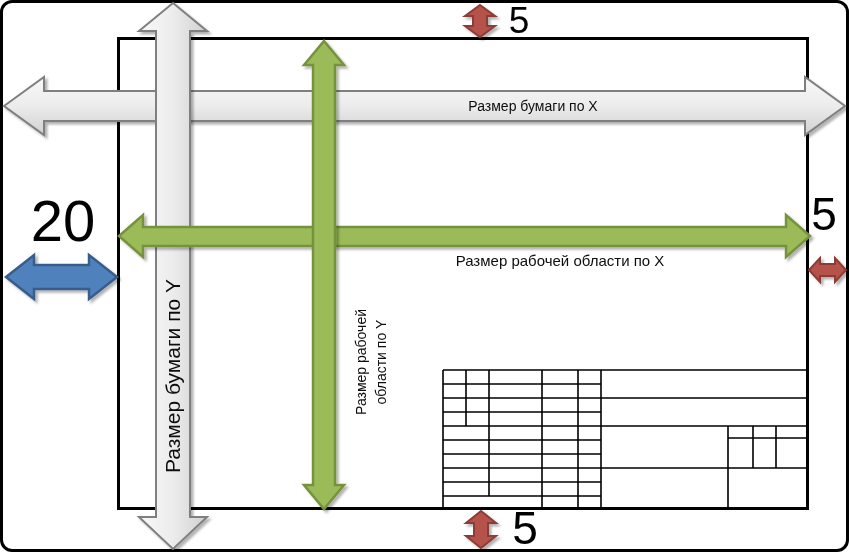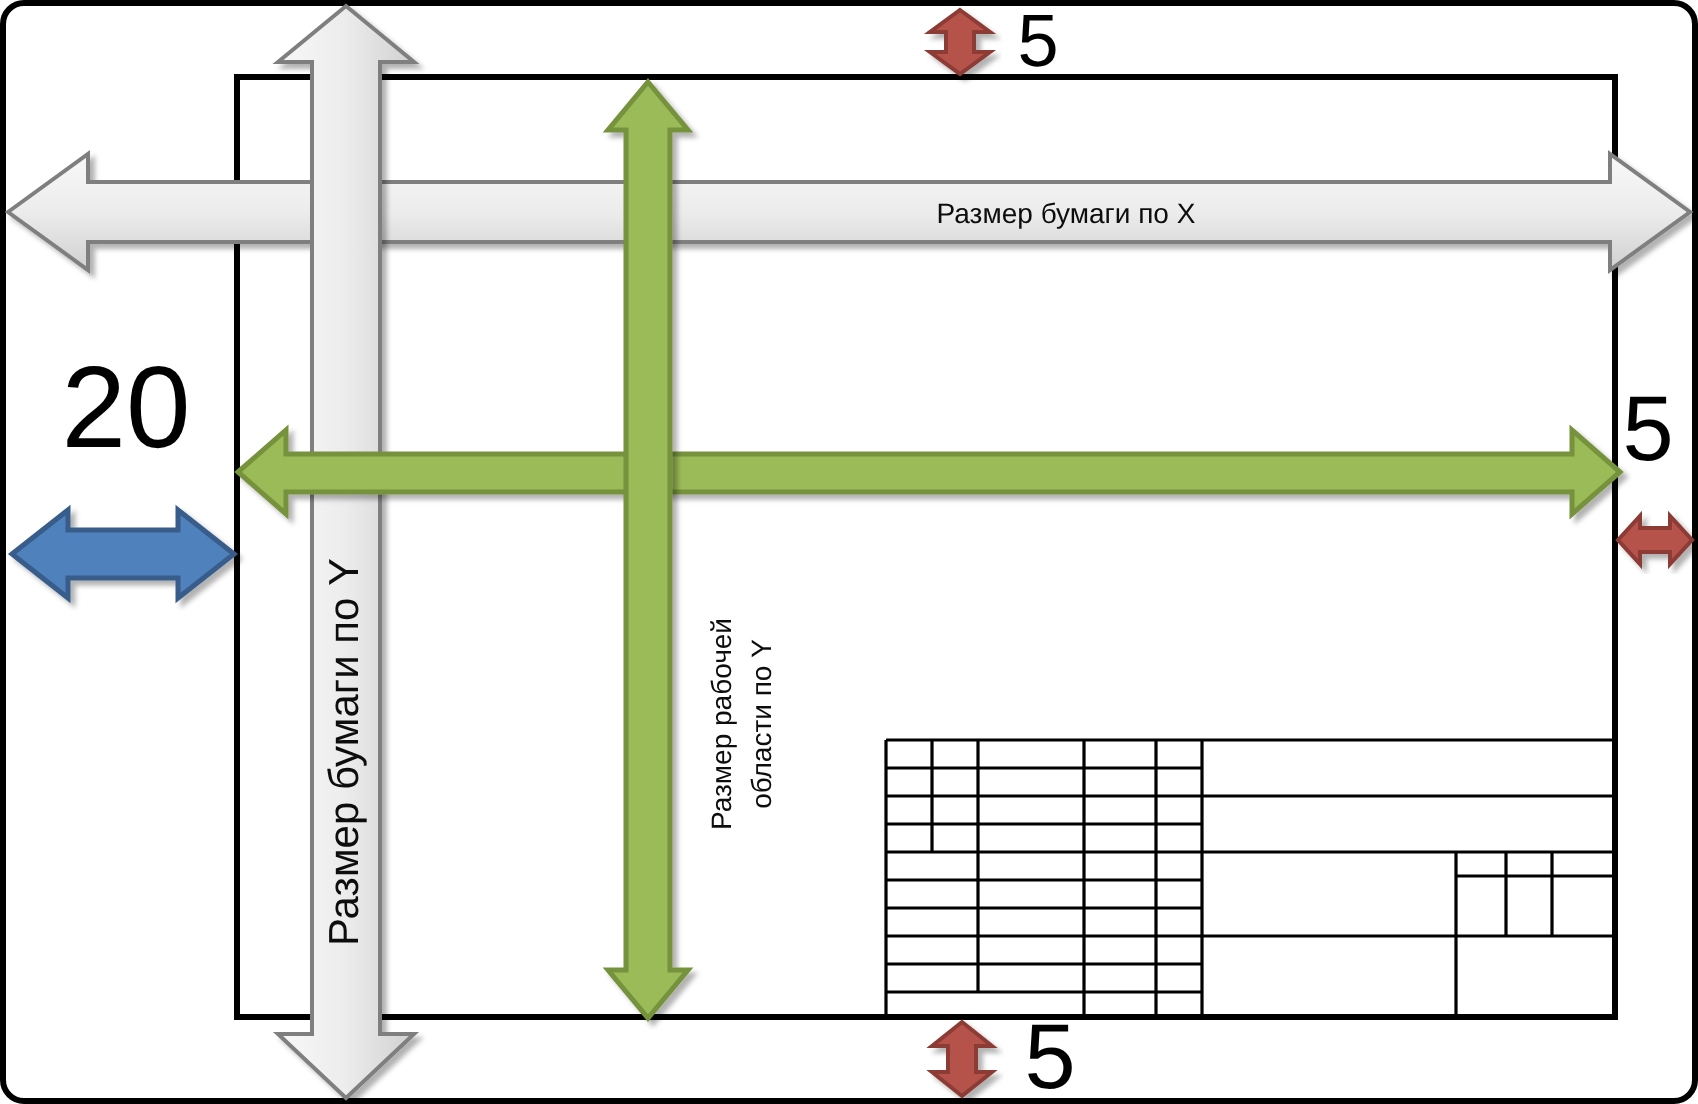--- a/index.html
+++ b/index.html
@@ -21,21 +21,21 @@
     transform:translate(-50%,-50%);text-align:center;line-height:1.25;
   }
   .lbl.rot{transform:translate(-50%,-50%) rotate(-90deg);}
   .lbl-paper-x{left:533px;top:107px;font-size:14px;}
   .lbl-paper-y{left:173px;top:376px;font-size:21px;}
   .lbl-work-x{left:560px;top:261px;font-size:15px;}
   .lbl-work-y{left:371px;top:362px;font-size:14px;line-height:1.45;}
   .lbl-work-y span{display:block;}
   .num{position:absolute;color:#000;transform:translate(-50%,-50%);font-weight:400;}
   .num-top{left:519px;top:21px;font-size:37px;}
-  .num-left{left:63px;top:204px;font-size:58px;}
+  .num-left{left:63px;top:220px;font-size:58px;}
   .num-right{left:824px;top:214px;font-size:46px;}
   .num-bottom{left:525px;top:528px;font-size:46px;}
 </style>
 </head>
 <body>
 
 <div class="canvas">
 
   <div class="outer-frame"></div>
   <div class="paper-rect"></div>
@@ -71,20 +71,21 @@
 
     <polygon filter="url(#ds)" points="6,277 34,255 34,265 89,265 89,255 117,277 89,299 89,289 34,289 34,299" fill="#4f81bd" stroke="#385d8a" stroke-width="2.5"></polygon>
 
     <polygon filter="url(#ds)" points="480,5 495,16 487,16 487,26 495,26 480,37 465,26 473,26 473,16 465,16" fill="#b5534c" stroke="#8c3b35" stroke-width="2"></polygon>
     <polygon filter="url(#ds)" points="481,511 496,523 488,523 488,536 496,536 481,548 466,536 474,536 474,523 466,523" fill="#b5534c" stroke="#8c3b35" stroke-width="2"></polygon>
     <polygon filter="url(#ds)" points="809,270 820,258 820,264 835,264 835,258 846,270 835,282 835,276 820,276 820,282" fill="#b5534c" stroke="#8c3b35" stroke-width="2"></polygon>
   </svg>
 
   <div class="lbl lbl-paper-x">Размер бумаги по X</div>
   <div class="lbl rot lbl-paper-y">Размер бумаги по Y</div>
+  <div class="lbl lbl-work-x">Размер рабочей области по X</div>
   <div class="lbl rot lbl-work-y">
     <span>Размер рабочей</span>
     <span>области по Y</span>
   </div>
 
   <div class="num num-top">5</div>
   <div class="num num-left">20</div>
   <div class="num num-right">5</div>
   <div class="num num-bottom">5</div>
 

